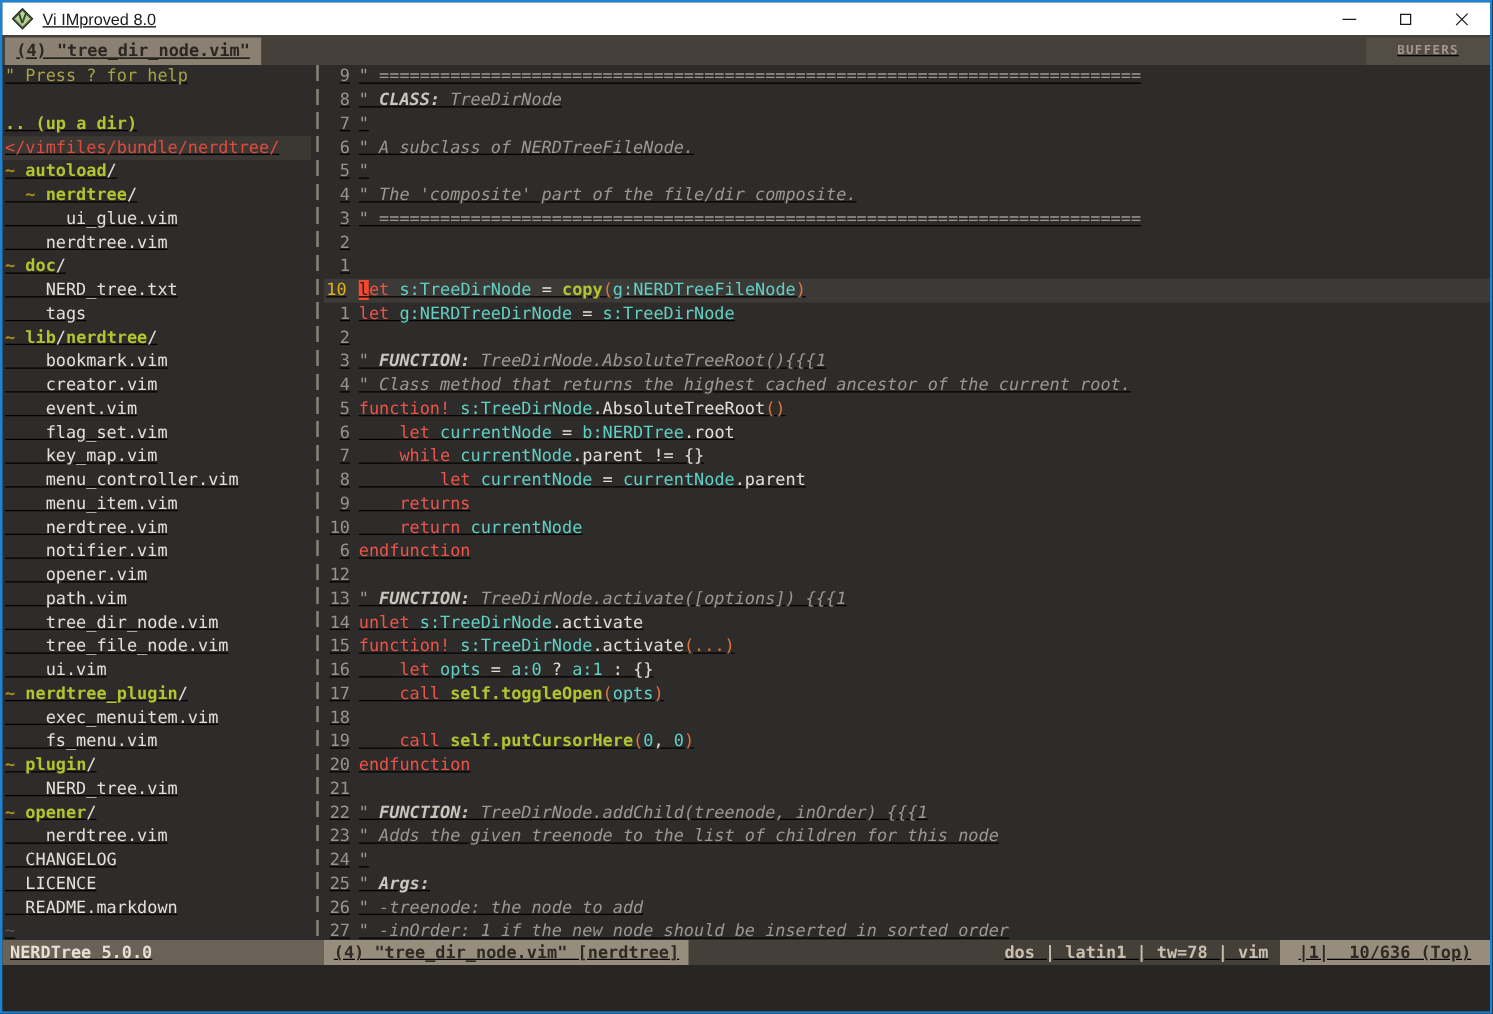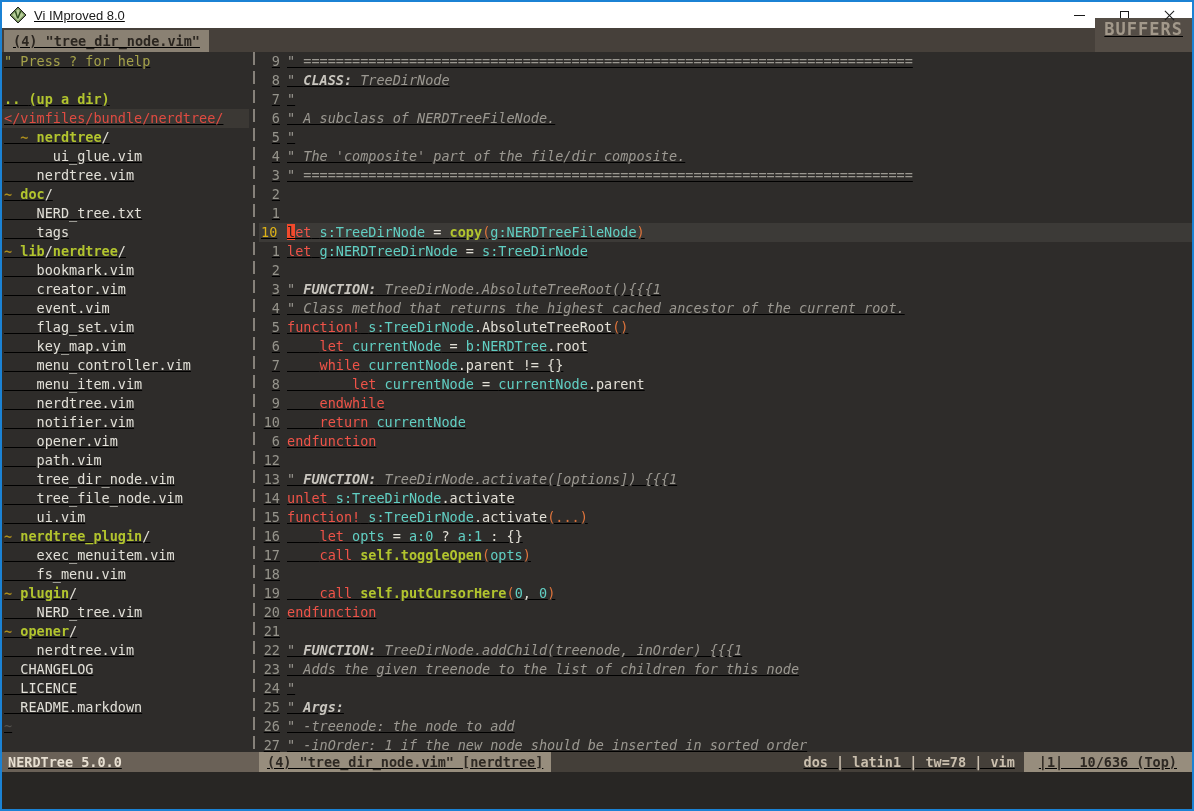--- a/index.html
+++ b/index.html
@@ -18,22 +18,22 @@
   .glyph-max { width:9px; height:9px; border:1px solid #1a1a1a; }
   .glyph-x { position:relative; width:11px; height:11px; }
   .glyph-x::before,.glyph-x::after { content:""; position:absolute; left:5px; top:-1px; width:1px; height:13px; background:#1a1a1a; }
   .glyph-x::before { transform:rotate(45deg); }
   .glyph-x::after  { transform:rotate(-45deg); }
 
   
   .tabbar { height:24px; background:var(--tabbar); display:flex; align-items:flex-end; flex:0 0 24px; }
   .tab { height:22px; line-height:22px; background:var(--tab-active-bg); color:var(--tab-active-fg);
          font-weight:bold; font-size:13.5px; padding:0 9px; margin-left:2px; white-space:pre; }
-  .buffers { margin-left:auto; height:34px; line-height:22px; background:var(--buffers-bg); color:var(--buffers-fg);
-             font-weight:bold; font-size:17px; padding:0 9px; letter-spacing:1px; }
+  .buffers { margin-left:auto; height:22px; line-height:22px; background:var(--buffers-bg); color:var(--buffers-fg);
+             font-weight:bold; font-size:10px; padding:0 25px; letter-spacing:1px; }
 
   
   .content { flex:1; display:flex; overflow:hidden; }
   .row { height:19px; line-height:19px; font-size:13.5px; white-space:pre; color:var(--fg); }
 
   .tree { width:247px; flex:0 0 247px; overflow:hidden; padding-top:0; }
   .tree .row { padding-left:2px; }
   .tree-sel { background:var(--rootbg); }
 
   .vsep { width:10px; flex:0 0 10px; display:flex; justify-content:center; }
@@ -100,20 +100,21 @@
     <div class="tab">(4) "tree_dir_node.vim"</div>
     <div class="buffers">BUFFERS</div>
   </div>
 
   <div class="content">
     <div class="tree" id="tree">
         <div class="row"><span class="c-help">" Press ? for help</span></div>
         <div class="row"></div>
         <div class="row"><span class="c-dir">.. </span><span class="c-dir">(up a dir)</span></div>
         <div class="row tree-sel"><span class="c-root">&lt;/vimfiles/bundle/nerdtree/</span></div>
+        <div class="row"><span class="c-tilde">~ </span><span class="c-dir">autoload</span><span class="c-file">/</span></div>
         <div class="row"><span class="c-tilde">  ~ </span><span class="c-dir">nerdtree</span><span class="c-file">/</span></div>
         <div class="row"><span class="c-file">      ui_glue.vim</span></div>
         <div class="row"><span class="c-file">    nerdtree.vim</span></div>
         <div class="row"><span class="c-tilde">~ </span><span class="c-dir">doc</span><span class="c-file">/</span></div>
         <div class="row"><span class="c-file">    NERD_tree.txt</span></div>
         <div class="row"><span class="c-file">    tags</span></div>
         <div class="row"><span class="c-tilde">~ </span><span class="c-dir">lib</span><span class="c-file">/</span><span class="c-dir">nerdtree</span><span class="c-file">/</span></div>
         <div class="row"><span class="c-file">    bookmark.vim</span></div>
         <div class="row"><span class="c-file">    creator.vim</span></div>
         <div class="row"><span class="c-file">    event.vim</span></div>
@@ -155,21 +156,21 @@
         <div class="row code-row"><span class="gut">1</span><span class="code"></span></div>
         <div class="row code-row cur"><span class="gut">10</span><span class="code"><span class="c-cur">l</span><span class="c-kw">et</span><span class="c-fg"> </span><span class="c-id">s:TreeDirNode</span><span class="c-fg"> = </span><span class="c-fn">copy</span><span class="c-pa">(</span><span class="c-id">g:NERDTreeFileNode</span><span class="c-pa">)</span></span></div>
         <div class="row code-row"><span class="gut">1</span><span class="code"><span class="c-kw">let</span><span class="c-fg"> </span><span class="c-id">g:NERDTreeDirNode</span><span class="c-fg"> = </span><span class="c-id">s:TreeDirNode</span></span></div>
         <div class="row code-row"><span class="gut">2</span><span class="code"></span></div>
         <div class="row code-row"><span class="gut">3</span><span class="code"><span class="c-cm">" </span><span class="c-cmb">FUNCTION:</span><span class="c-cm"> TreeDirNode.AbsoluteTreeRoot(){{{1</span></span></div>
         <div class="row code-row"><span class="gut">4</span><span class="code"><span class="c-cm">" Class method that returns the highest cached ancestor of the current root.</span></span></div>
         <div class="row code-row"><span class="gut">5</span><span class="code"><span class="c-kw">function!</span><span class="c-fg"> </span><span class="c-id">s:TreeDirNode</span><span class="c-fg">.AbsoluteTreeRoot</span><span class="c-pa">()</span></span></div>
         <div class="row code-row"><span class="gut">6</span><span class="code"><span class="c-fg">    </span><span class="c-kw">let</span><span class="c-fg"> </span><span class="c-id">currentNode</span><span class="c-fg"> = </span><span class="c-id">b:NERDTree</span><span class="c-fg">.root</span></span></div>
         <div class="row code-row"><span class="gut">7</span><span class="code"><span class="c-fg">    </span><span class="c-kw">while</span><span class="c-fg"> </span><span class="c-id">currentNode</span><span class="c-fg">.parent != {}</span></span></div>
         <div class="row code-row"><span class="gut">8</span><span class="code"><span class="c-fg">        </span><span class="c-kw">let</span><span class="c-fg"> </span><span class="c-id">currentNode</span><span class="c-fg"> = </span><span class="c-id">currentNode</span><span class="c-fg">.parent</span></span></div>
-        <div class="row code-row"><span class="gut">9</span><span class="code"><span class="c-fg">    </span><span class="c-kw">endwhile</span></span></div>
+        <div class="row code-row"><span class="gut">9</span><span class="code"><span class="c-fg">    </span><span class="c-kw">returns</span></span></div>
         <div class="row code-row"><span class="gut">10</span><span class="code"><span class="c-fg">    </span><span class="c-kw">return</span><span class="c-fg"> </span><span class="c-id">currentNode</span></span></div>
         <div class="row code-row"><span class="gut">6</span><span class="code"><span class="c-kw">endfunction</span></span></div>
         <div class="row code-row"><span class="gut">12</span><span class="code"></span></div>
         <div class="row code-row"><span class="gut">13</span><span class="code"><span class="c-cm">" </span><span class="c-cmb">FUNCTION:</span><span class="c-cm"> TreeDirNode.activate([options]) {{{1</span></span></div>
         <div class="row code-row"><span class="gut">14</span><span class="code"><span class="c-kw">unlet</span><span class="c-fg"> </span><span class="c-id">s:TreeDirNode</span><span class="c-fg">.activate</span></span></div>
         <div class="row code-row"><span class="gut">15</span><span class="code"><span class="c-kw">function!</span><span class="c-fg"> </span><span class="c-id">s:TreeDirNode</span><span class="c-fg">.activate</span><span class="c-pa">(...)</span></span></div>
         <div class="row code-row"><span class="gut">16</span><span class="code"><span class="c-fg">    </span><span class="c-kw">let</span><span class="c-fg"> </span><span class="c-id">opts</span><span class="c-fg"> = </span><span class="c-id">a:0</span><span class="c-fg"> ? </span><span class="c-id">a:1</span><span class="c-fg"> : {}</span></span></div>
         <div class="row code-row"><span class="gut">17</span><span class="code"><span class="c-fg">    </span><span class="c-kw">call</span><span class="c-fg"> </span><span class="c-fn">self.toggleOpen</span><span class="c-pa">(</span><span class="c-id">opts</span><span class="c-pa">)</span></span></div>
         <div class="row code-row"><span class="gut">18</span></div>
         <div class="row code-row"><span class="gut">19</span><span class="code"><span class="c-fg">    </span><span class="c-kw">call</span><span class="c-fg"> </span><span class="c-fn">self.putCursorHere</span><span class="c-pa">(</span><span class="c-id">0</span><span class="c-fg">, </span><span class="c-id">0</span><span class="c-pa">)</span></span></div>

